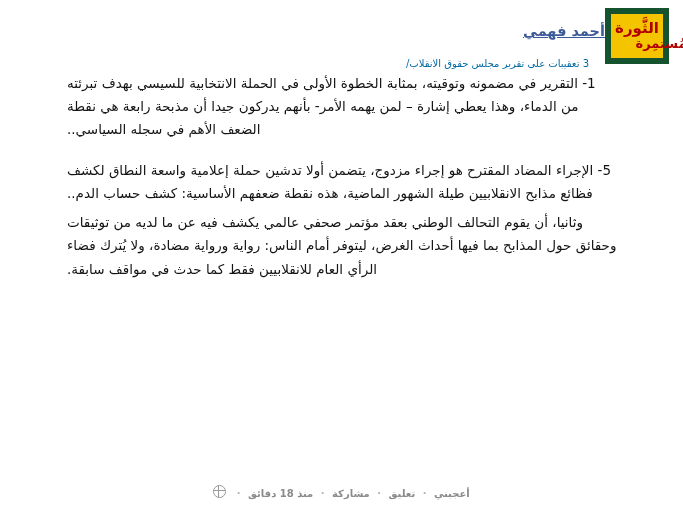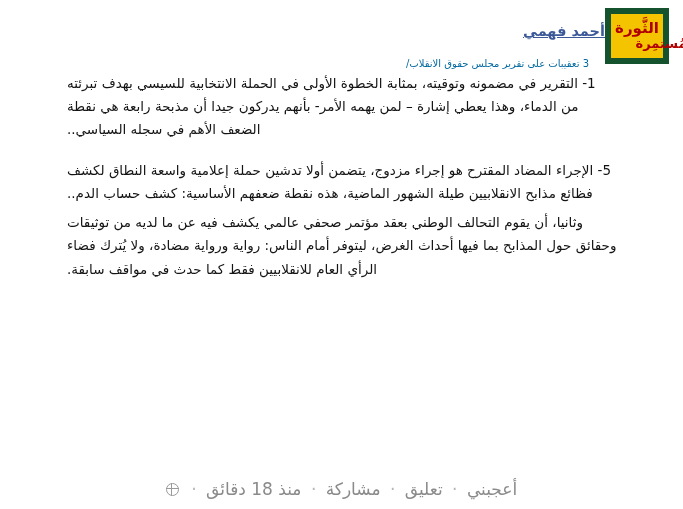--- a/index.html
+++ b/index.html
@@ -81,22 +81,23 @@
   .para.p1{ padding-right:28px; }
   .para.p2{ padding-right:6px; }
   .para.p3{ margin-bottom:6px; padding-right:6px;}
   .para.tail{ margin-bottom:4px; }
   
   .footer{
     position:absolute;
     left:0; right:0;
     bottom:10px;
     text-align:center;
-    font-size:17px;
+    font-size:10px;
     color:#8a8a8a;
+    font-weight:bold;
   }
   .footer a{
     color:#8a8a8a;
     text-decoration:none;
   }
   .dot{
     color:#b5b5b5;
     padding:0 4px;
   }
   .globe{

